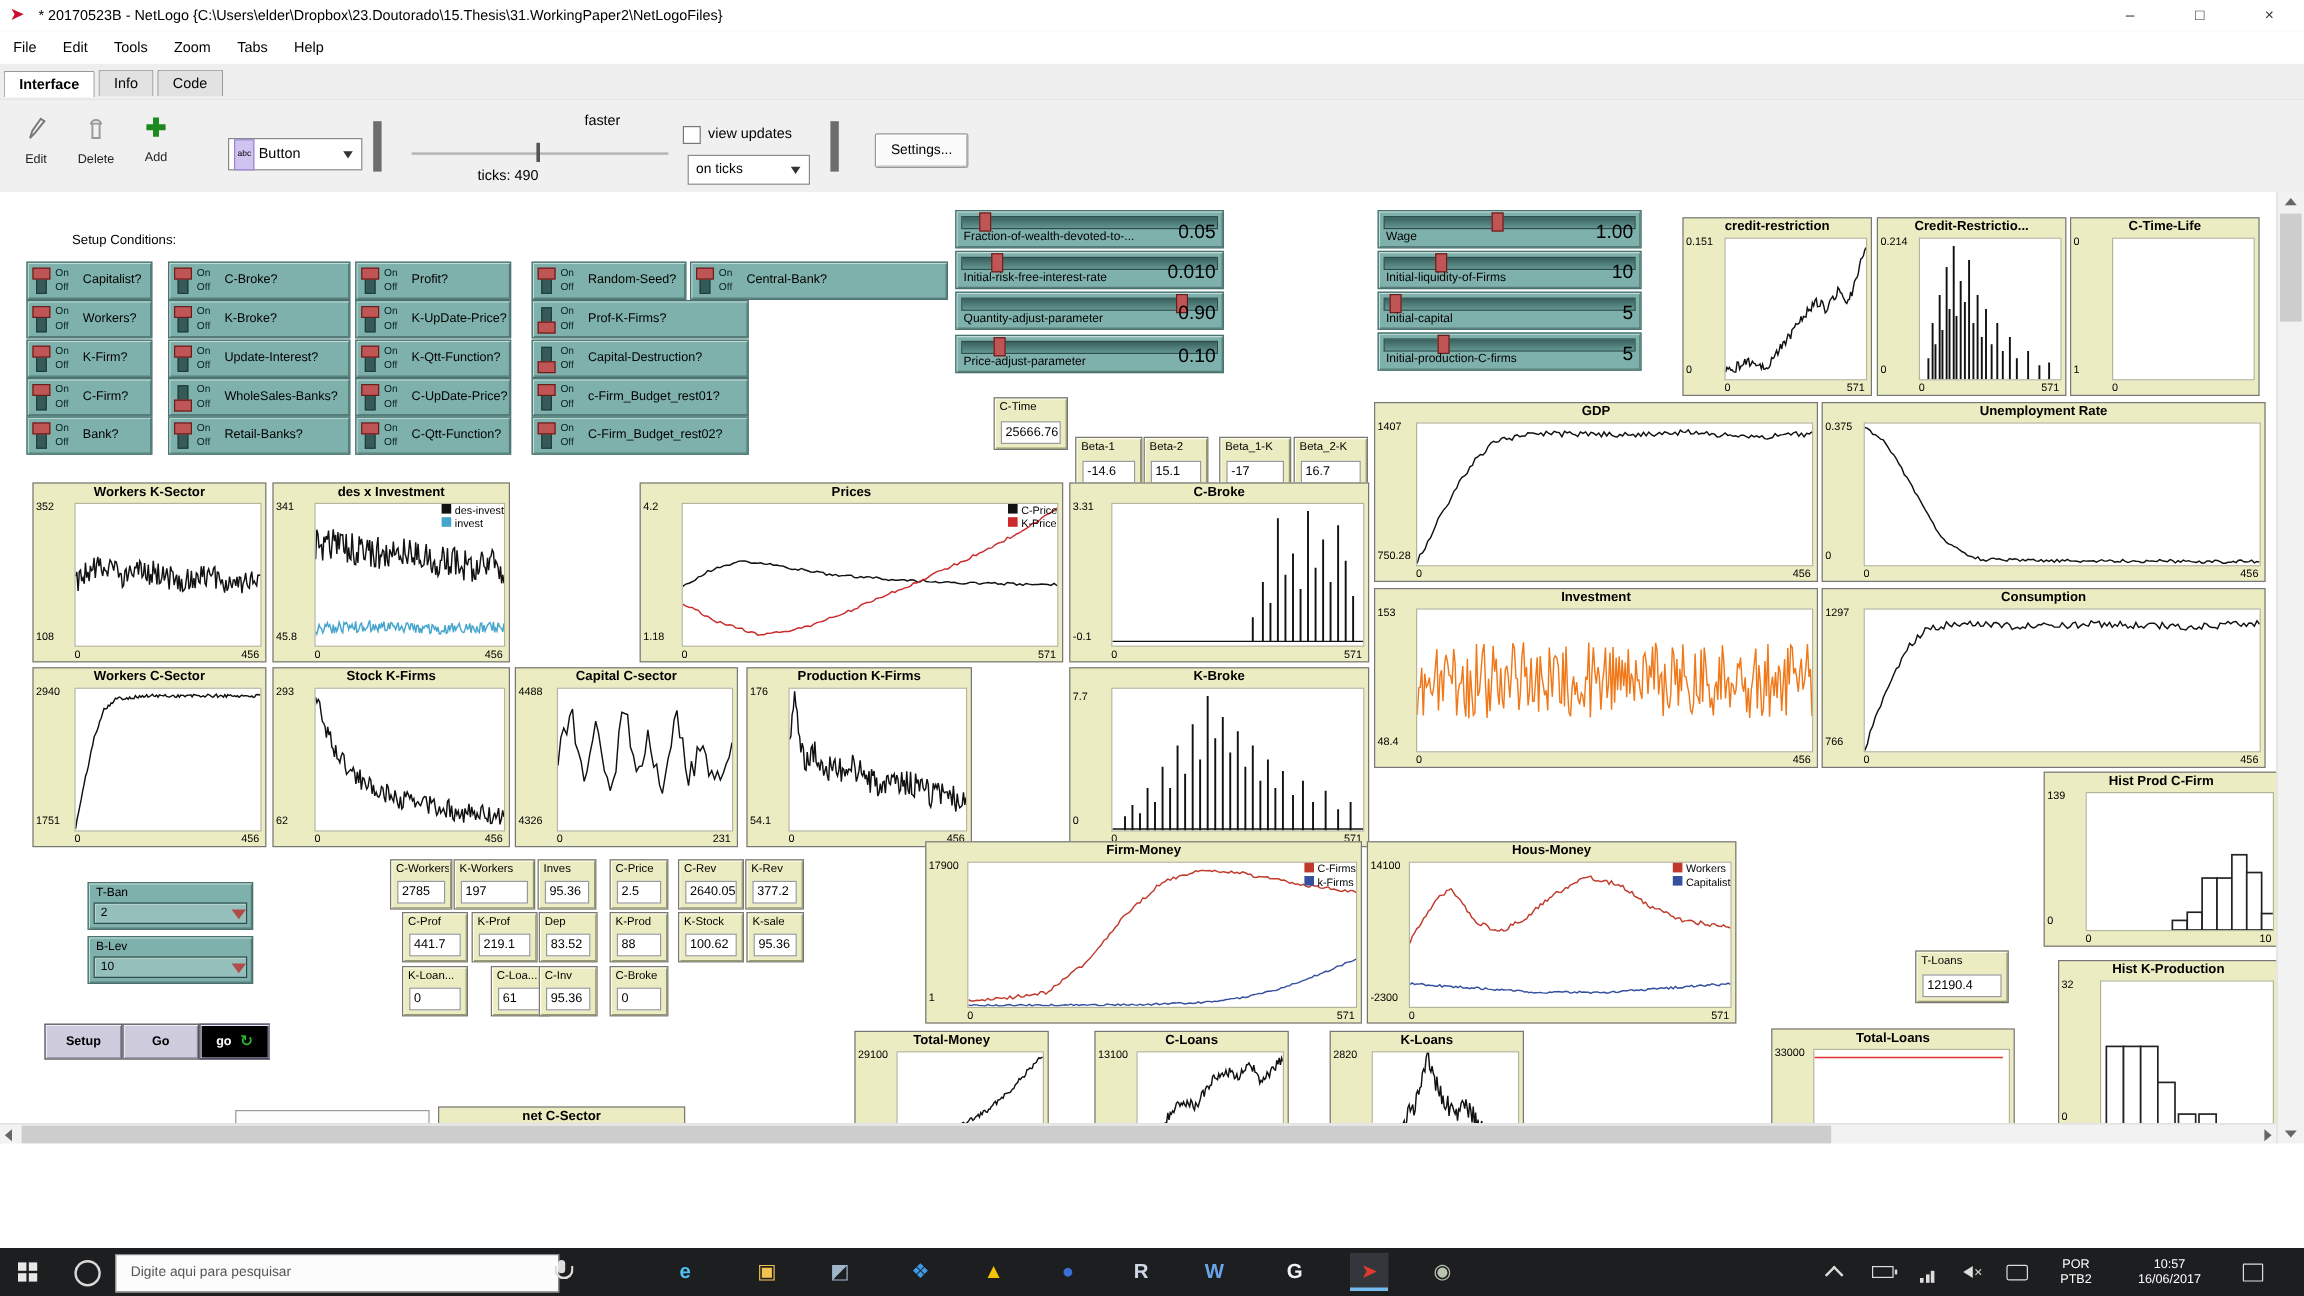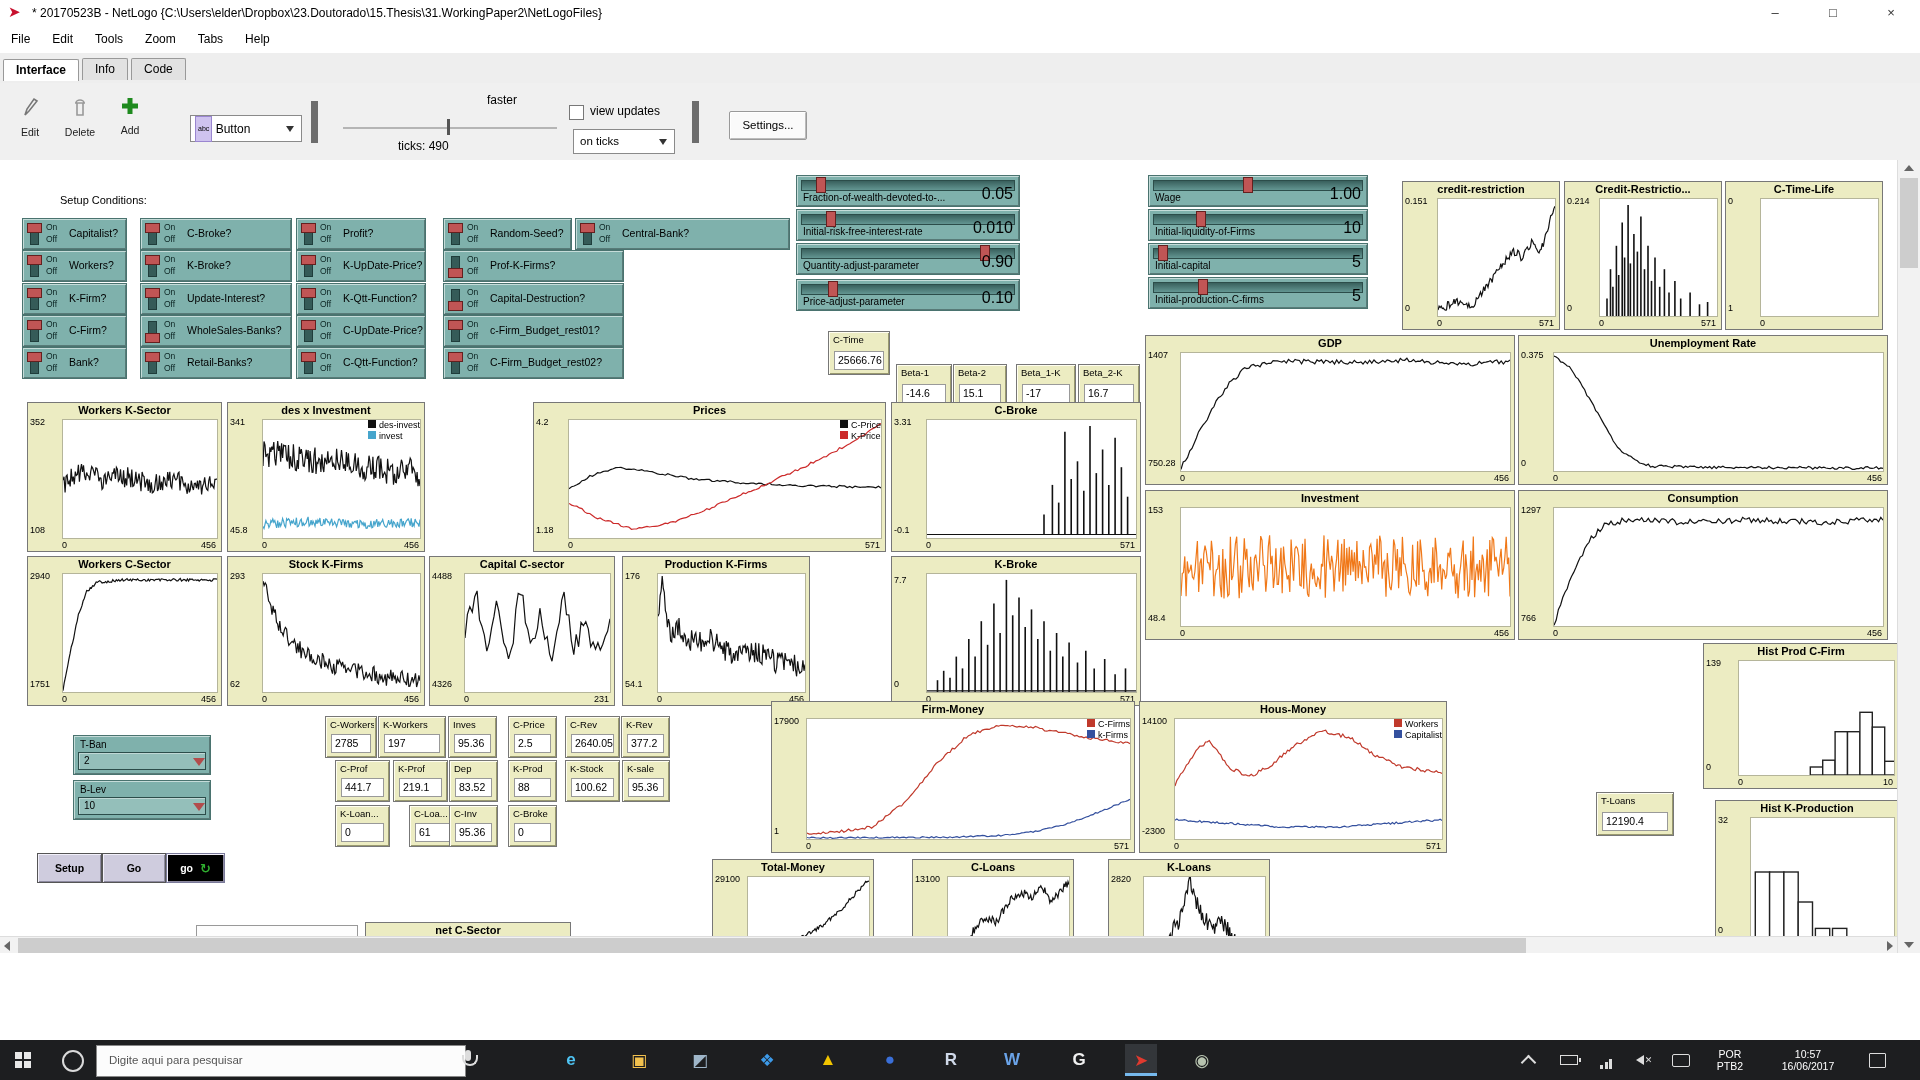--- a/index.html
+++ b/index.html
@@ -823,20 +823,27 @@
             <rect x="4.3" y="54.0" width="14.3" height="66.0" fill="#fff" stroke="#222" stroke-width="1.4"></rect>
             <rect x="18.6" y="54.0" width="14.3" height="66.0" fill="#fff" stroke="#222" stroke-width="1.4"></rect>
             <rect x="32.9" y="54.0" width="14.3" height="66.0" fill="#fff" stroke="#222" stroke-width="1.4"></rect>
             <rect x="47.2" y="84.0" width="14.3" height="36.0" fill="#fff" stroke="#222" stroke-width="1.4"></rect>
             <rect x="64.4" y="110.4" width="14.3" height="9.6" fill="#fff" stroke="#222" stroke-width="1.4"></rect>
             <rect x="81.5" y="110.4" width="14.3" height="9.6" fill="#fff" stroke="#222" stroke-width="1.4"></rect>
           </svg></div>
         <div class="plab" style="left: 2px; top: 14px;">32</div>
         <div class="plab" style="left: 2px; bottom: 16px;">0</div>
       </div>
+      <div class="plot abs" style="left: 1476px; top: 697px; width: 201px; height: 120px;">
+        <div class="ptitle">Total-Loans</div>
+        <div class="pinner abs" style="left: 34px; top: 16px; width: 162px; height: 90px;"><svg width="162" height="90">
+            <polyline points="0.0,6.3 157.1,6.3" fill="none" stroke="#e03030" stroke-width="1.2"></polyline>
+          </svg></div>
+        <div class="plab" style="left: 2px; top: 14px;">33000</div>
+      </div>
       <div class="plot abs" style="left: 712px; top: 699px; width: 160px; height: 130px;">
         <div class="ptitle">Total-Money</div>
         <div class="pinner abs" style="left: 34px; top: 16px; width: 121px; height: 100px;"><svg width="121" height="100">
             <polyline points="0.0,99.5 1.1,96.1 2.2,93.2 3.3,90.2 4.4,88.1 5.5,86.7 6.6,86.0 7.7,85.0 8.8,79.8 9.9,77.6 11.0,78.2 12.1,75.0 13.2,74.5 14.3,71.1 15.4,69.2 16.5,70.0 17.6,69.1 18.7,67.5 19.8,68.4 20.9,66.7 22.0,67.5 23.1,64.8 24.2,63.3 25.3,64.5 26.4,64.1 27.5,63.4 28.6,63.8 29.7,64.3 30.8,63.3 31.9,65.0 33.0,64.7 34.1,63.1 35.2,66.6 36.3,64.0 37.4,66.6 38.5,65.8 39.6,64.4 40.7,64.1 41.8,65.3 42.9,63.3 44.0,62.9 45.1,64.8 46.2,63.7 47.3,63.1 48.4,61.9 49.5,63.6 50.6,61.5 51.7,60.4 52.8,62.4 53.9,58.8 55.0,58.4 56.1,60.1 57.2,59.1 58.3,58.2 59.4,56.9 60.5,54.9 61.6,54.6 62.7,56.6 63.8,55.7 64.9,53.8 66.0,53.2 67.1,51.7 68.2,53.9 69.3,50.1 70.4,51.9 71.5,48.7 72.6,48.3 73.7,49.7 74.8,49.8 75.9,47.3 77.0,47.3 78.1,45.1 79.2,44.2 80.3,42.0 81.4,40.8 82.5,43.3 83.6,39.7 84.7,39.6 85.8,38.8 86.9,37.4 88.0,38.1 89.1,34.6 90.2,34.2 91.3,33.9 92.4,33.6 93.5,33.4 94.6,32.4 95.7,30.5 96.8,30.2 97.9,27.4 99.0,26.0 100.1,25.2 101.2,21.8 102.3,22.6 103.4,21.1 104.5,20.3 105.6,20.6 106.7,18.7 107.8,14.3 108.9,14.2 110.0,13.1 111.1,13.4 112.2,13.3 113.3,9.5 114.4,9.2 115.5,8.4 116.6,6.3 117.7,4.4 118.8,5.0 119.9,4.4 121.0,4.0" fill="none" stroke="#111" stroke-width="1.2"></polyline>
           </svg></div>
         <div class="plab" style="left: 2px; top: 14px;">29100</div>
       </div>
       <div class="plot abs" style="left: 912px; top: 699px; width: 160px; height: 130px;">
         <div class="ptitle">C-Loans</div>
         <div class="pinner abs" style="left: 34px; top: 16px; width: 121px; height: 100px;"><svg width="121" height="100">

